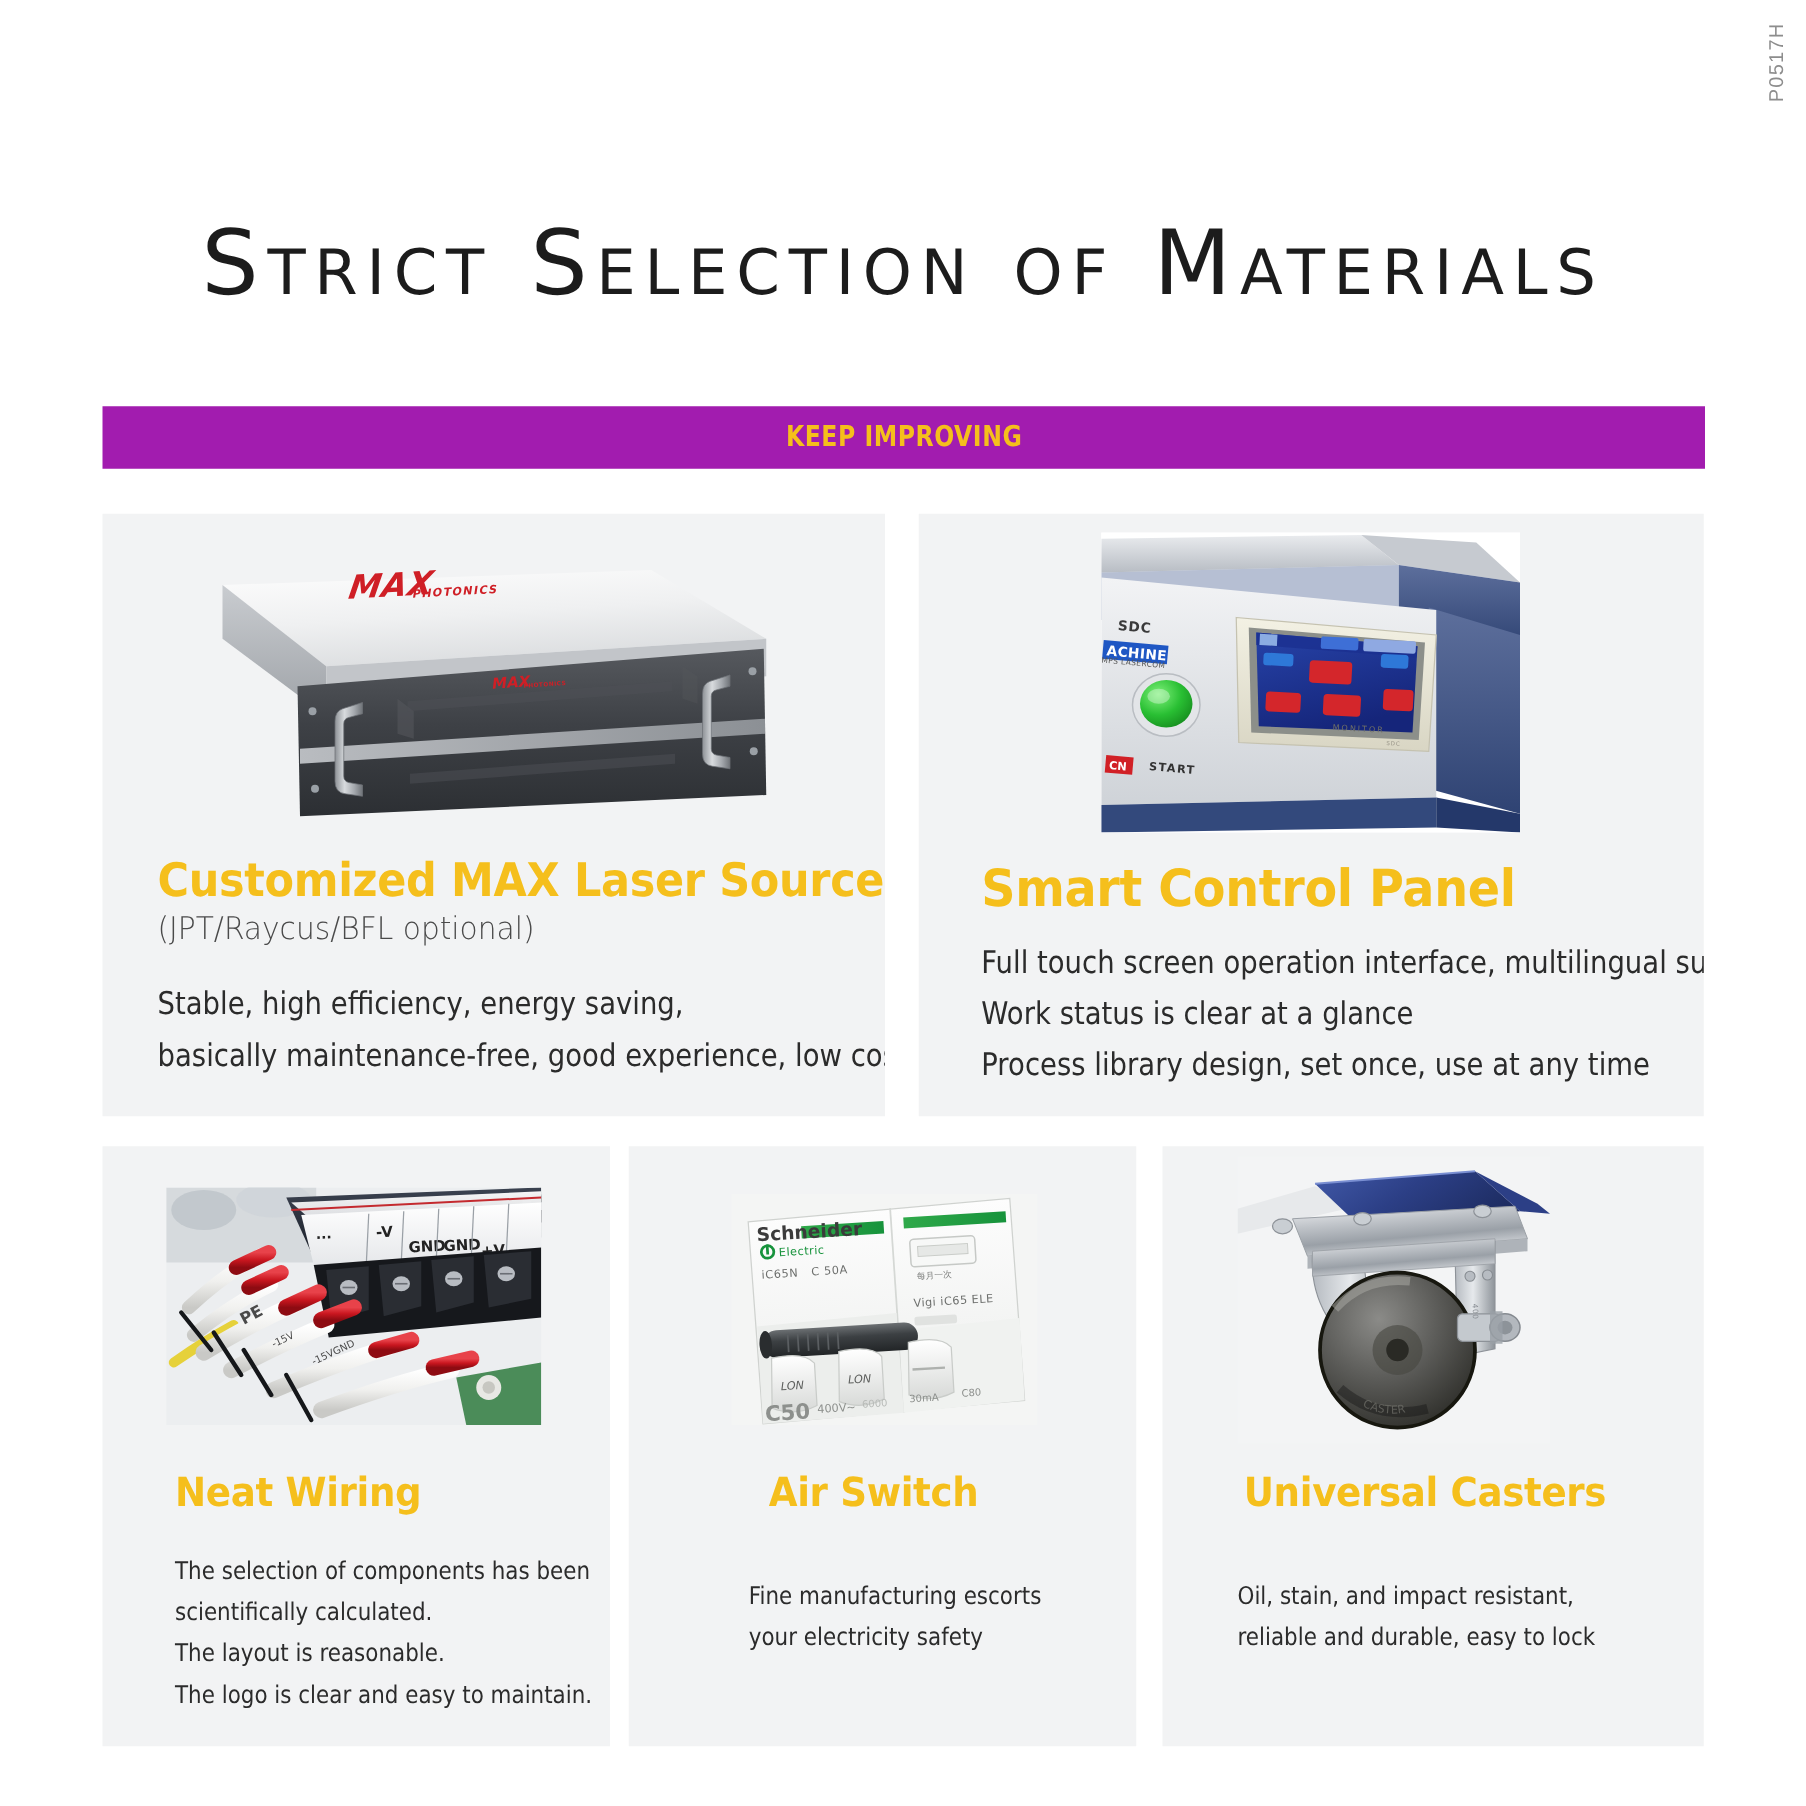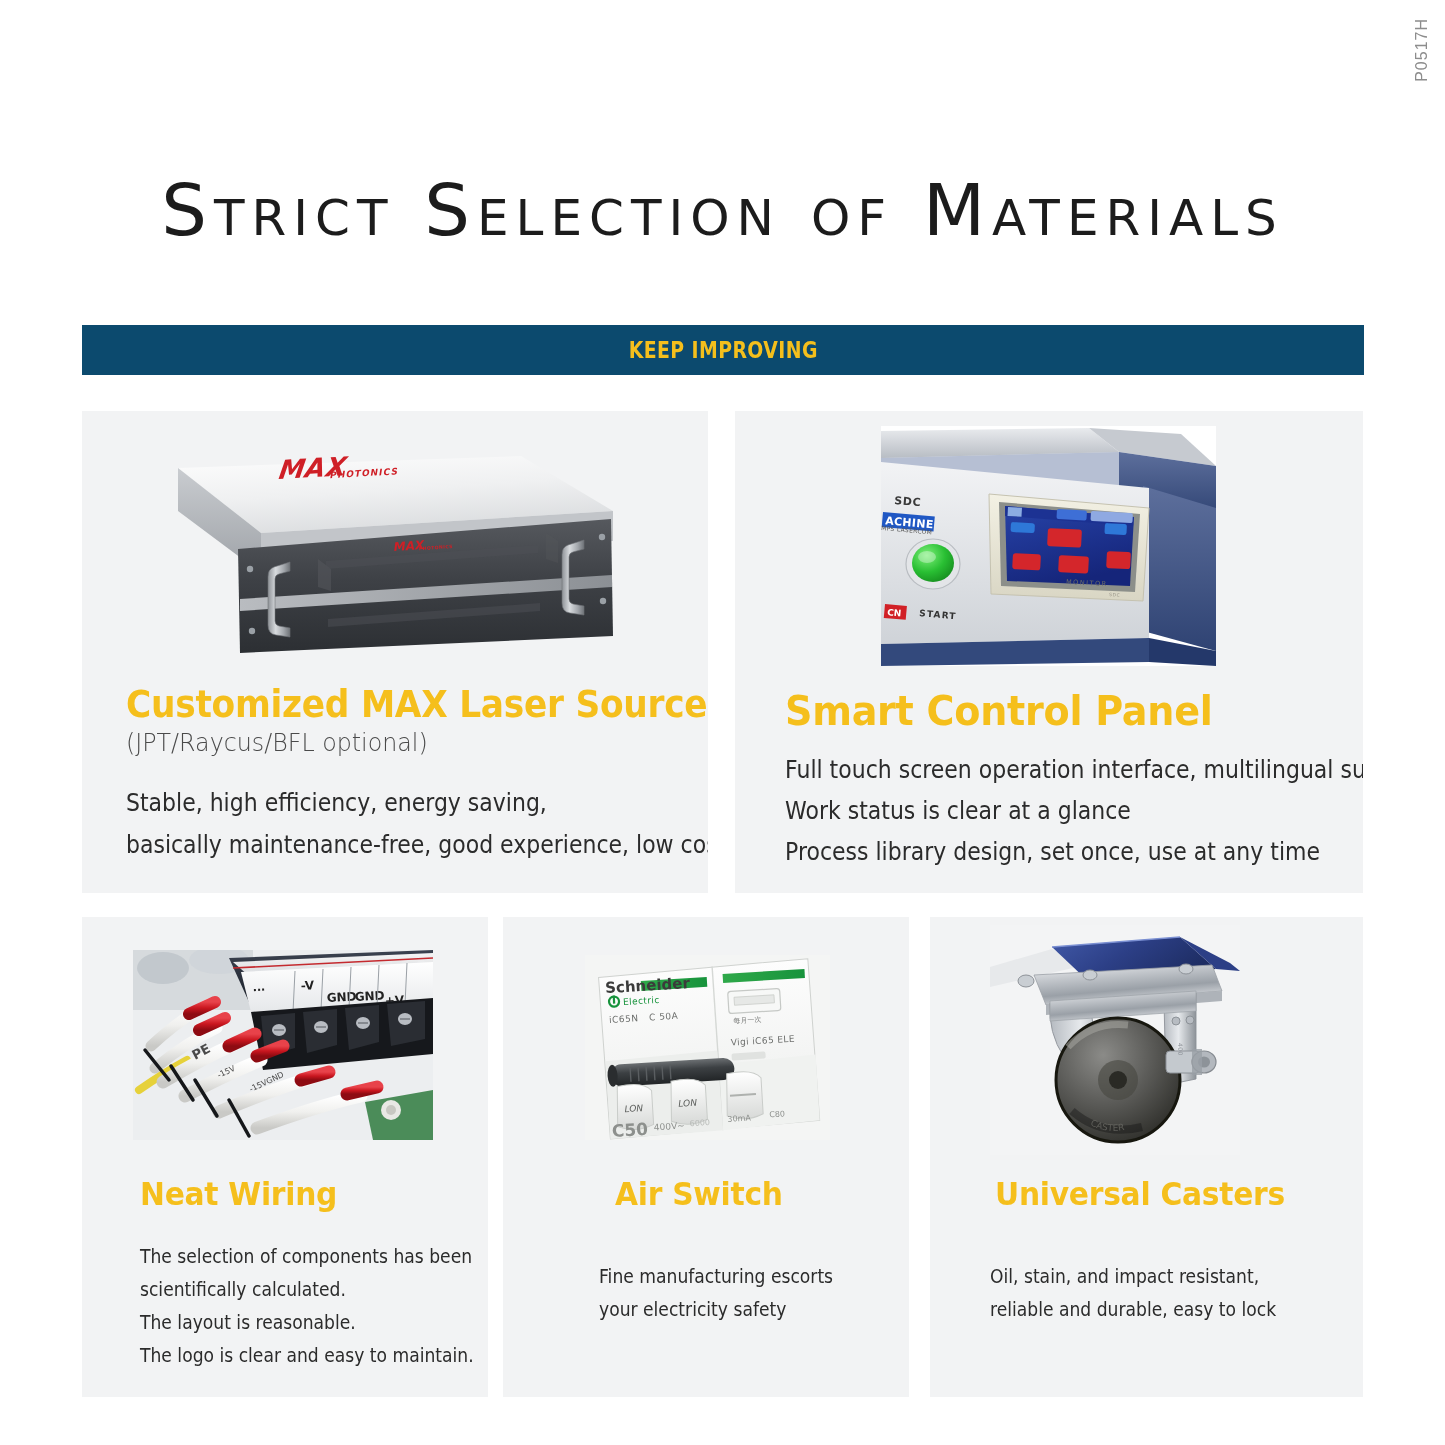--- a/index.html
+++ b/index.html
@@ -49,21 +49,21 @@
     white-space: nowrap;
   }
 
   
   .banner {
     position: absolute;
     left: 82px;
     top: 325px;
     width: 1282px;
     height: 50px;
-    background: #0c4a6e;
+    background: #a21caf;
     display: flex;
     align-items: center;
     justify-content: center;
   }
   .banner-text {
     font-family: "DejaVu Sans", sans-serif;
     font-size: 23px;
     font-weight: 700;
     color: #f5bf1c;
     letter-spacing: 0.5px;

